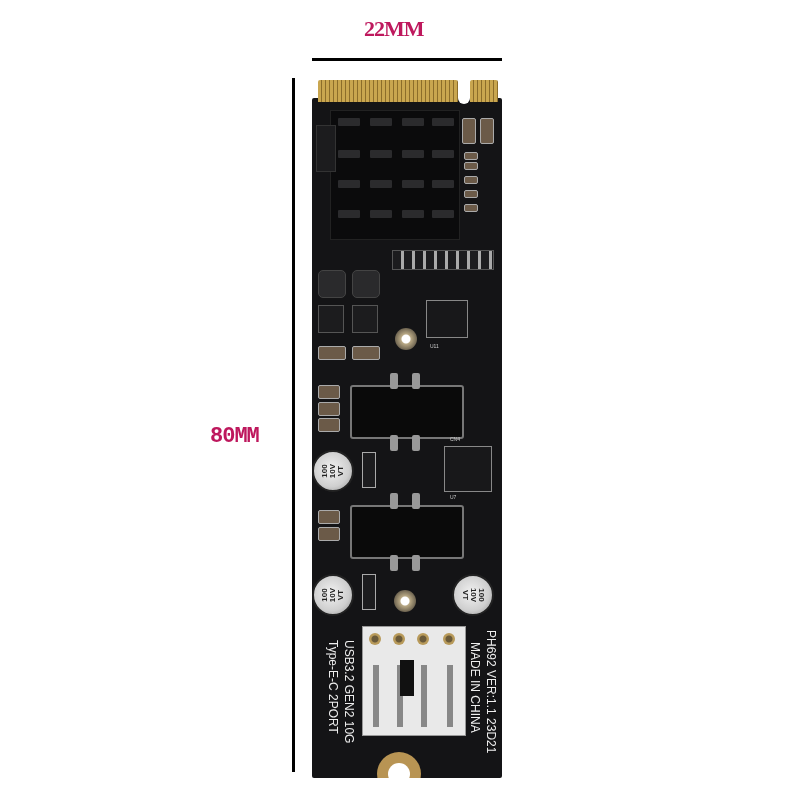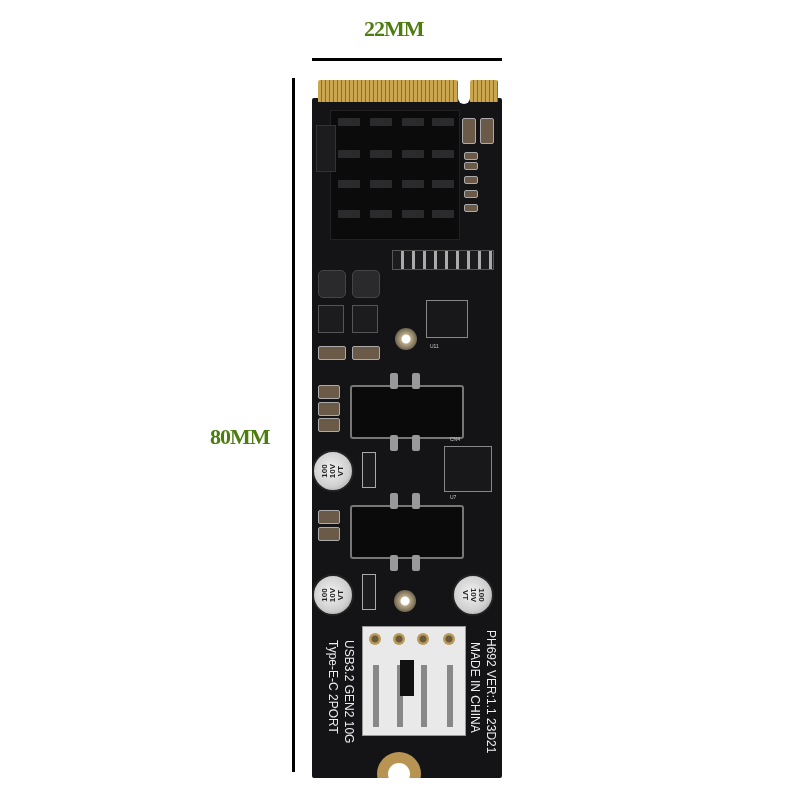--- a/index.html
+++ b/index.html
@@ -1,17 +1,17 @@
 <!DOCTYPE html>
 <html><head>
 <meta charset="utf-8">
 <style>
   html,body{margin:0;padding:0;background:#fff;}
   body{width:800px;height:800px;position:relative;overflow:hidden;font-family:"Liberation Sans",sans-serif;}
-  .dim-label{position:absolute;font-family:"Liberation Serif",serif;font-weight:bold;color:#4d7c0f;font-size:22px;letter-spacing:-1px;}
+  .dim-label{position:absolute;font-family:"Liberation Serif",serif;font-weight:bold;color:#be185d;font-size:22px;letter-spacing:-1px;}
   .hline{position:absolute;background:#000;}
   .pcb{position:absolute;left:312px;top:98px;width:190px;height:680px;background:#141416;border-radius:2px;}
   .gold-main{position:absolute;left:318px;top:80px;width:140px;height:22px;
     background:repeating-linear-gradient(90deg,#c9a64f 0 3px,#8c6d2a 3px 4px);border-radius:2px 2px 0 0;}
   .gold-small{position:absolute;left:470px;top:80px;width:28px;height:22px;
     background:repeating-linear-gradient(90deg,#c9a64f 0 3px,#8c6d2a 3px 4px);border-radius:2px 2px 0 0;}
   .notch{position:absolute;left:458px;top:78px;width:12px;height:26px;background:#fff;border-radius:0 0 6px 6px;}
   .heatsink{position:absolute;left:330px;top:110px;width:130px;height:130px;background:#0b0b0c;
     box-shadow:inset 0 0 0 1px #222;}
   .fin{position:absolute;width:22px;height:8px;background:#2b2b2d;border-radius:1px;}
@@ -33,21 +33,21 @@
   .mount-ring{position:absolute;left:377px;top:752px;width:44px;height:44px;border-radius:50%;background:#b89453;}
   .mount-hole{position:absolute;left:388px;top:763px;width:22px;height:22px;border-radius:50%;background:#fff;}
   .mount-cover{position:absolute;left:370px;top:778px;width:60px;height:22px;background:#fff;}
   .tiny{position:absolute;font-size:5px;color:#ccc;}
 </style>
 </head>
 <body>
 
 <div class="dim-label" style="left:364px;top:16px;">22MM</div>
 <div class="hline" style="left:312px;top:58px;width:190px;height:3px;"></div>
-<div class="dim-label" style="left:210px;top:424px;">80MM</div>
+<div class="dim-label" style="left:210px;top:424px;font-family:Liberation Mono, monospace;">80MM</div>
 <div class="hline" style="left:292px;top:78px;width:3px;height:694px;"></div>
 
 <div class="pcb"></div>
 <div class="gold-main"></div>
 <div class="gold-small"></div>
 <div class="notch"></div>
 
 <div class="heatsink">
   <div class="fin" style="left:8px;top:8px"></div>
     <div class="fin" style="left:40px;top:8px"></div>

